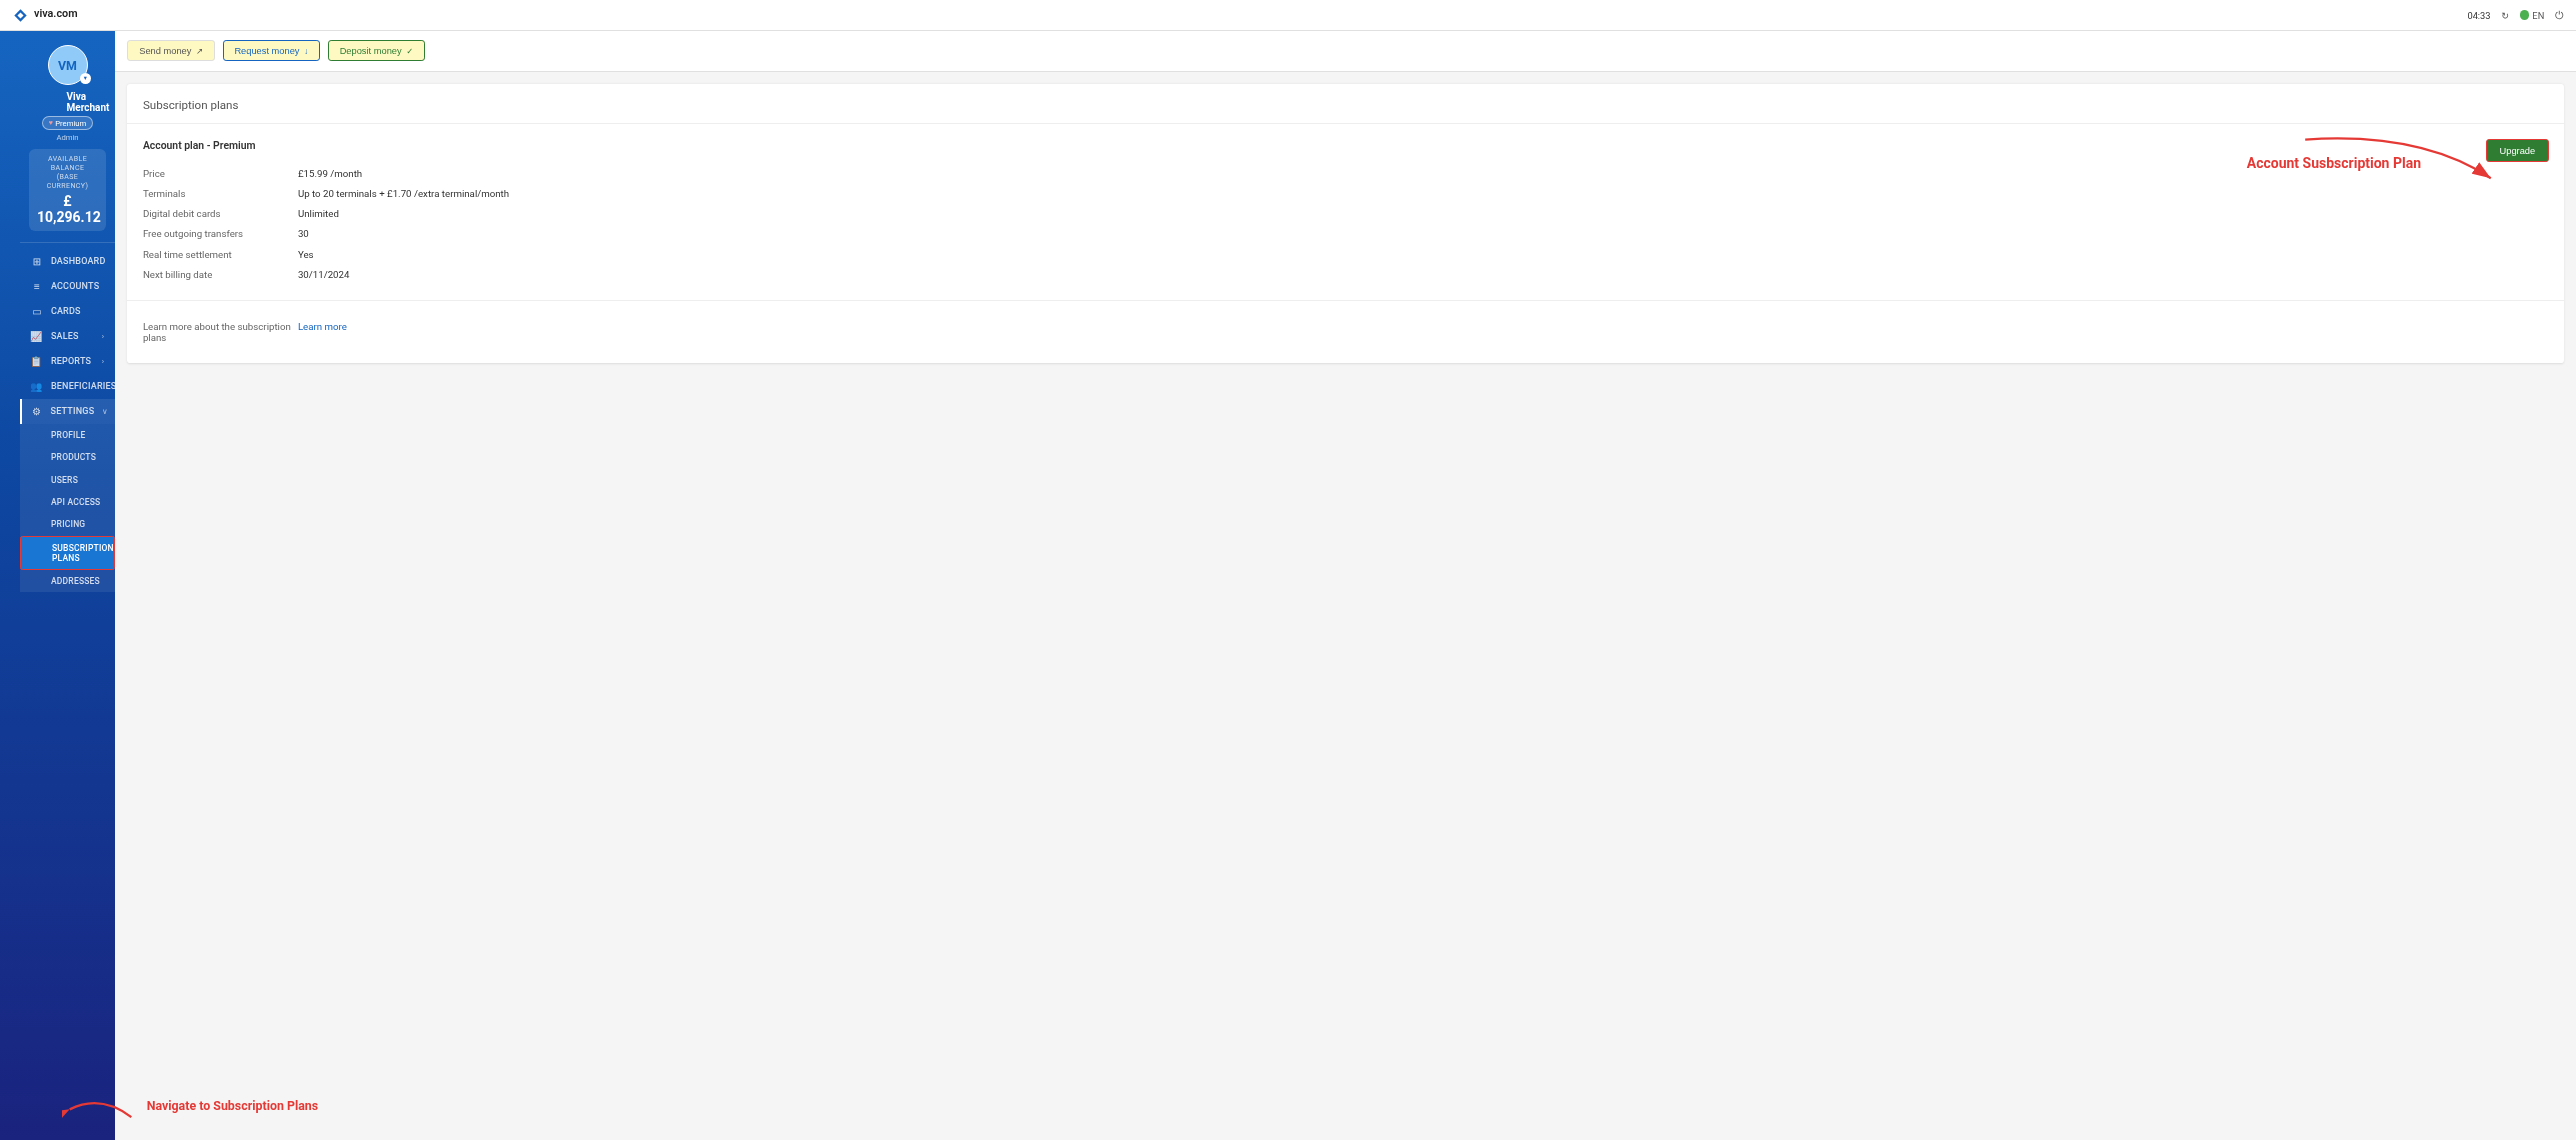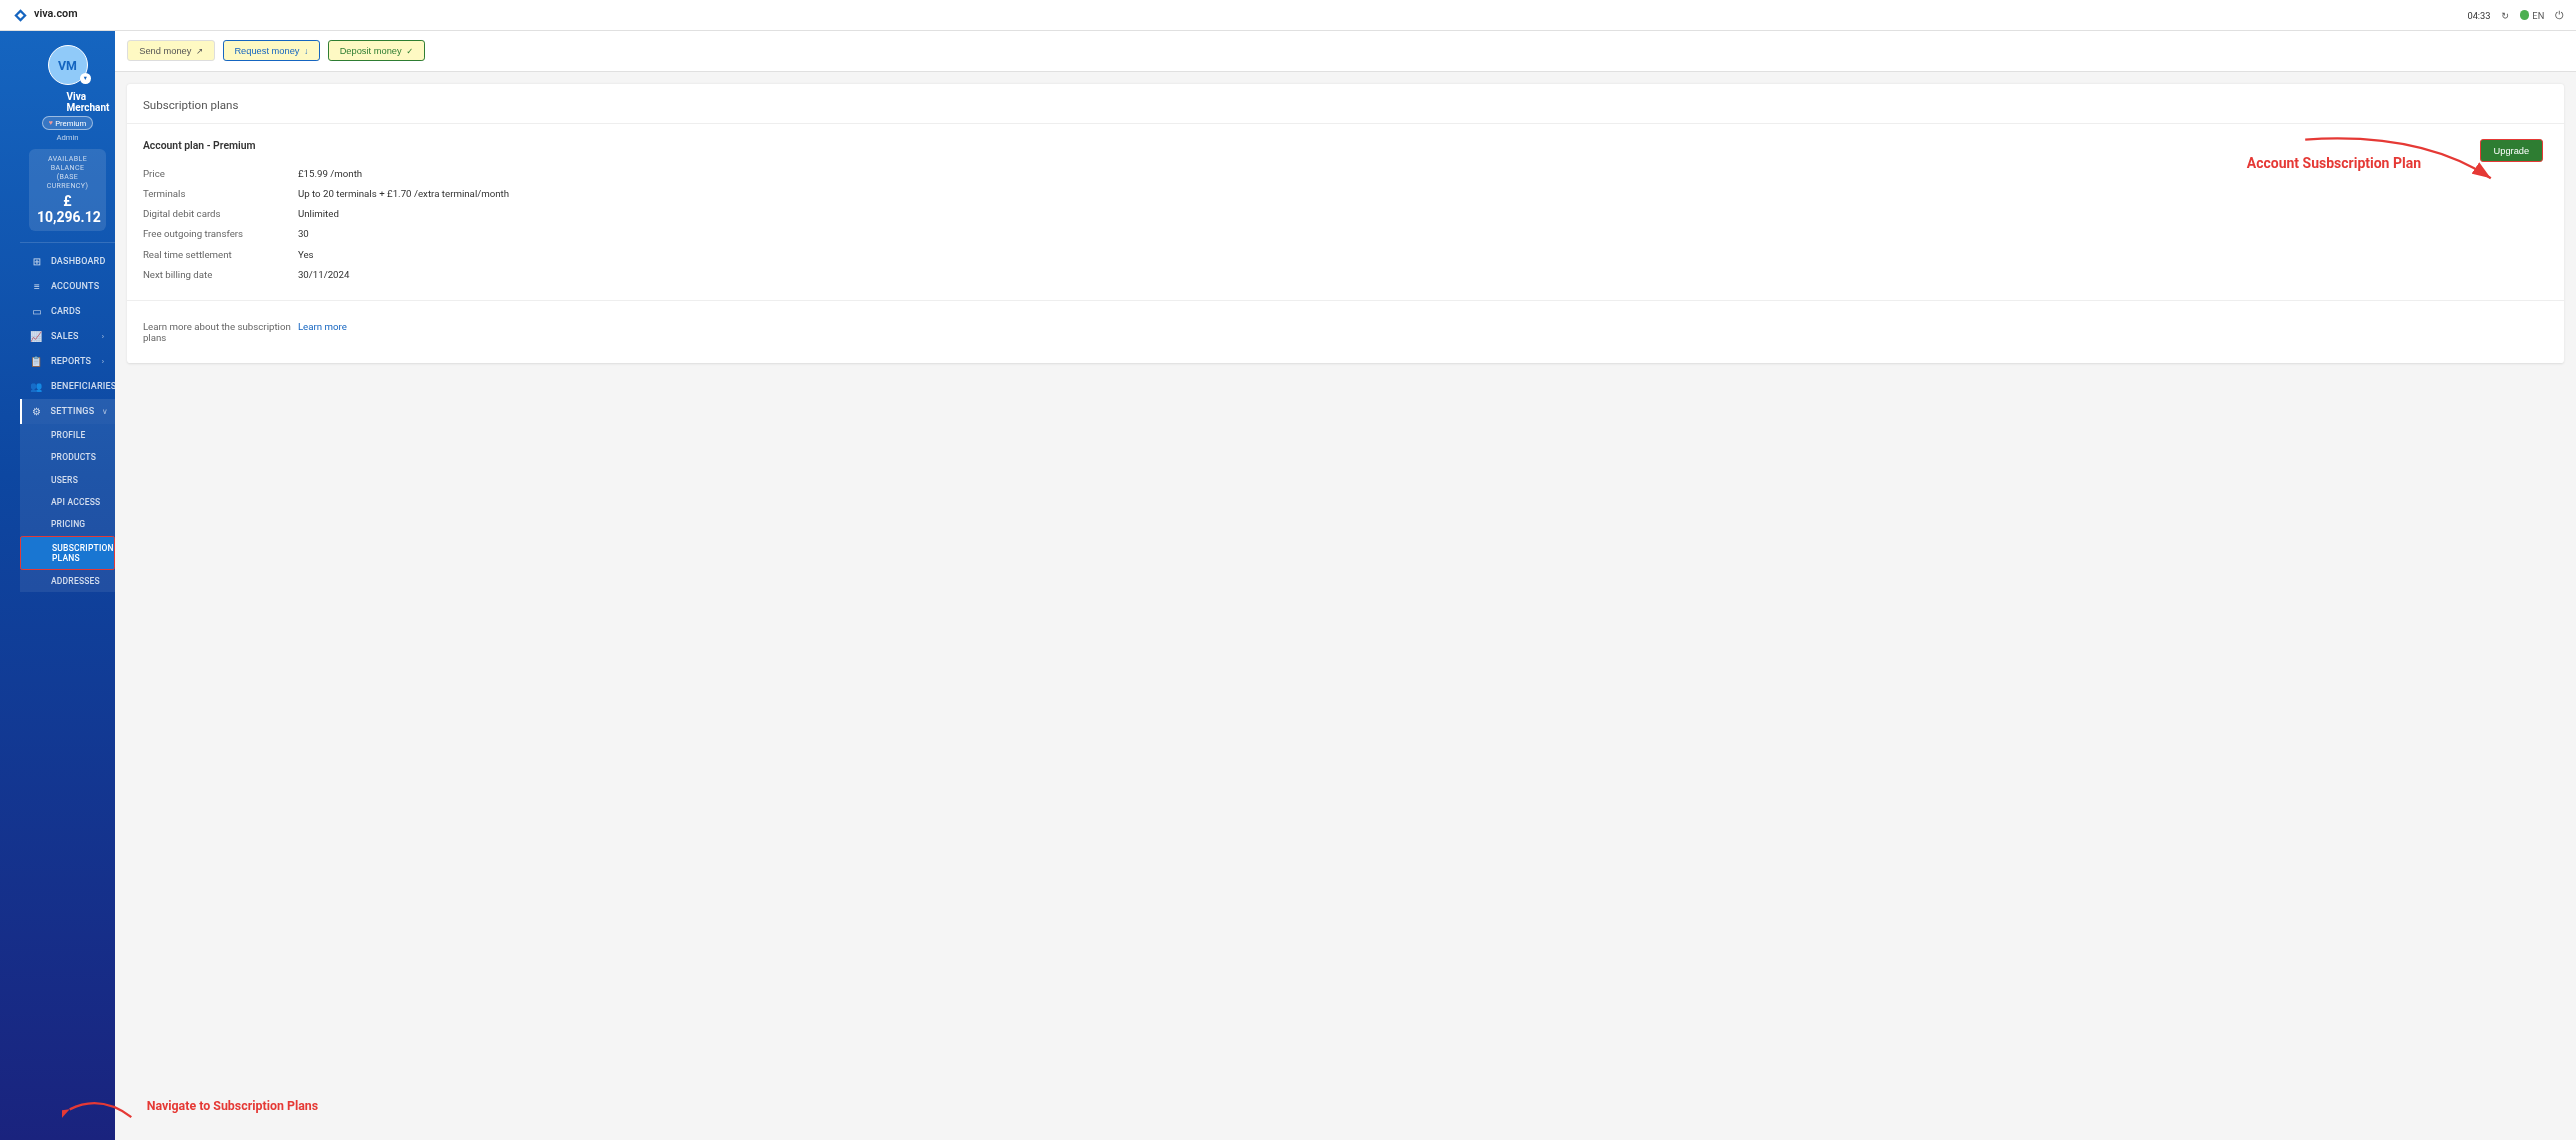--- a/index.html
+++ b/index.html
@@ -68,21 +68,21 @@
     
     .info-table { width: 100%; border-collapse: collapse; }
     .info-table tr td { padding: 4.6px 0; vertical-align: top; font-size: 9.7px; }
     .info-table tr td:first-child { color: #666; width: 155px; }
     .info-table tr td:last-child { color: #333; font-weight: 400; }
     .td-bold { font-weight: 700 !important; }
     .td-link { color: #1565c0 !important; cursor: pointer; text-decoration: none; }
 
     
     .upgrade-btn { background: #2e7d32; color: #fff; border: none; padding: 5.4px 12.4px; border-radius: 3.1px; font-size: 9.3px; cursor: pointer; font-weight: 500; border: 1.5px solid #e53935; }
-    .upgrade-wrap { position: absolute; top: 15.5px; right: 21px; }
+    .upgrade-wrap { position: absolute; top: 15.5px; right: 15px; }
 
     
     .bottom-annotation { position: fixed; bottom: 15.5px; left: 62px; display: flex; align-items: center; gap: 7.7px; z-index: 100; }
     .bottom-annotation-text { color: #e53935; font-size: 12.4px; font-weight: 700; }
 
     
     .right-annotation { position: fixed; top: 155px; right: 155px; color: #e53935; font-size: 14px; font-weight: 700; display: flex; flex-direction: column; align-items: flex-end; gap: 4.6px; z-index: 100; pointer-events: none; }
     .curved-arrow-svg { position: fixed; top: 124px; right: 62px; z-index: 99; pointer-events: none; }
 
     

